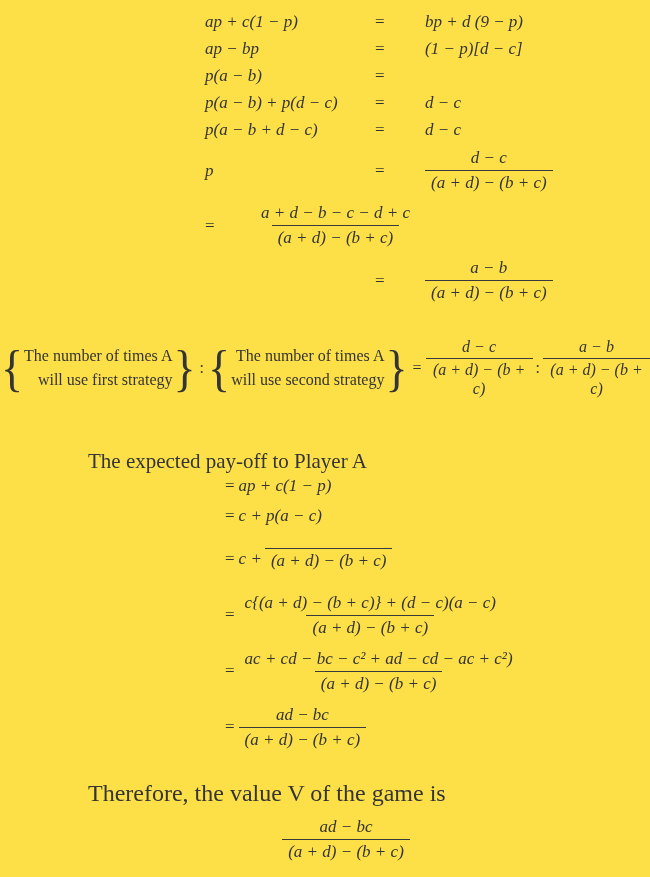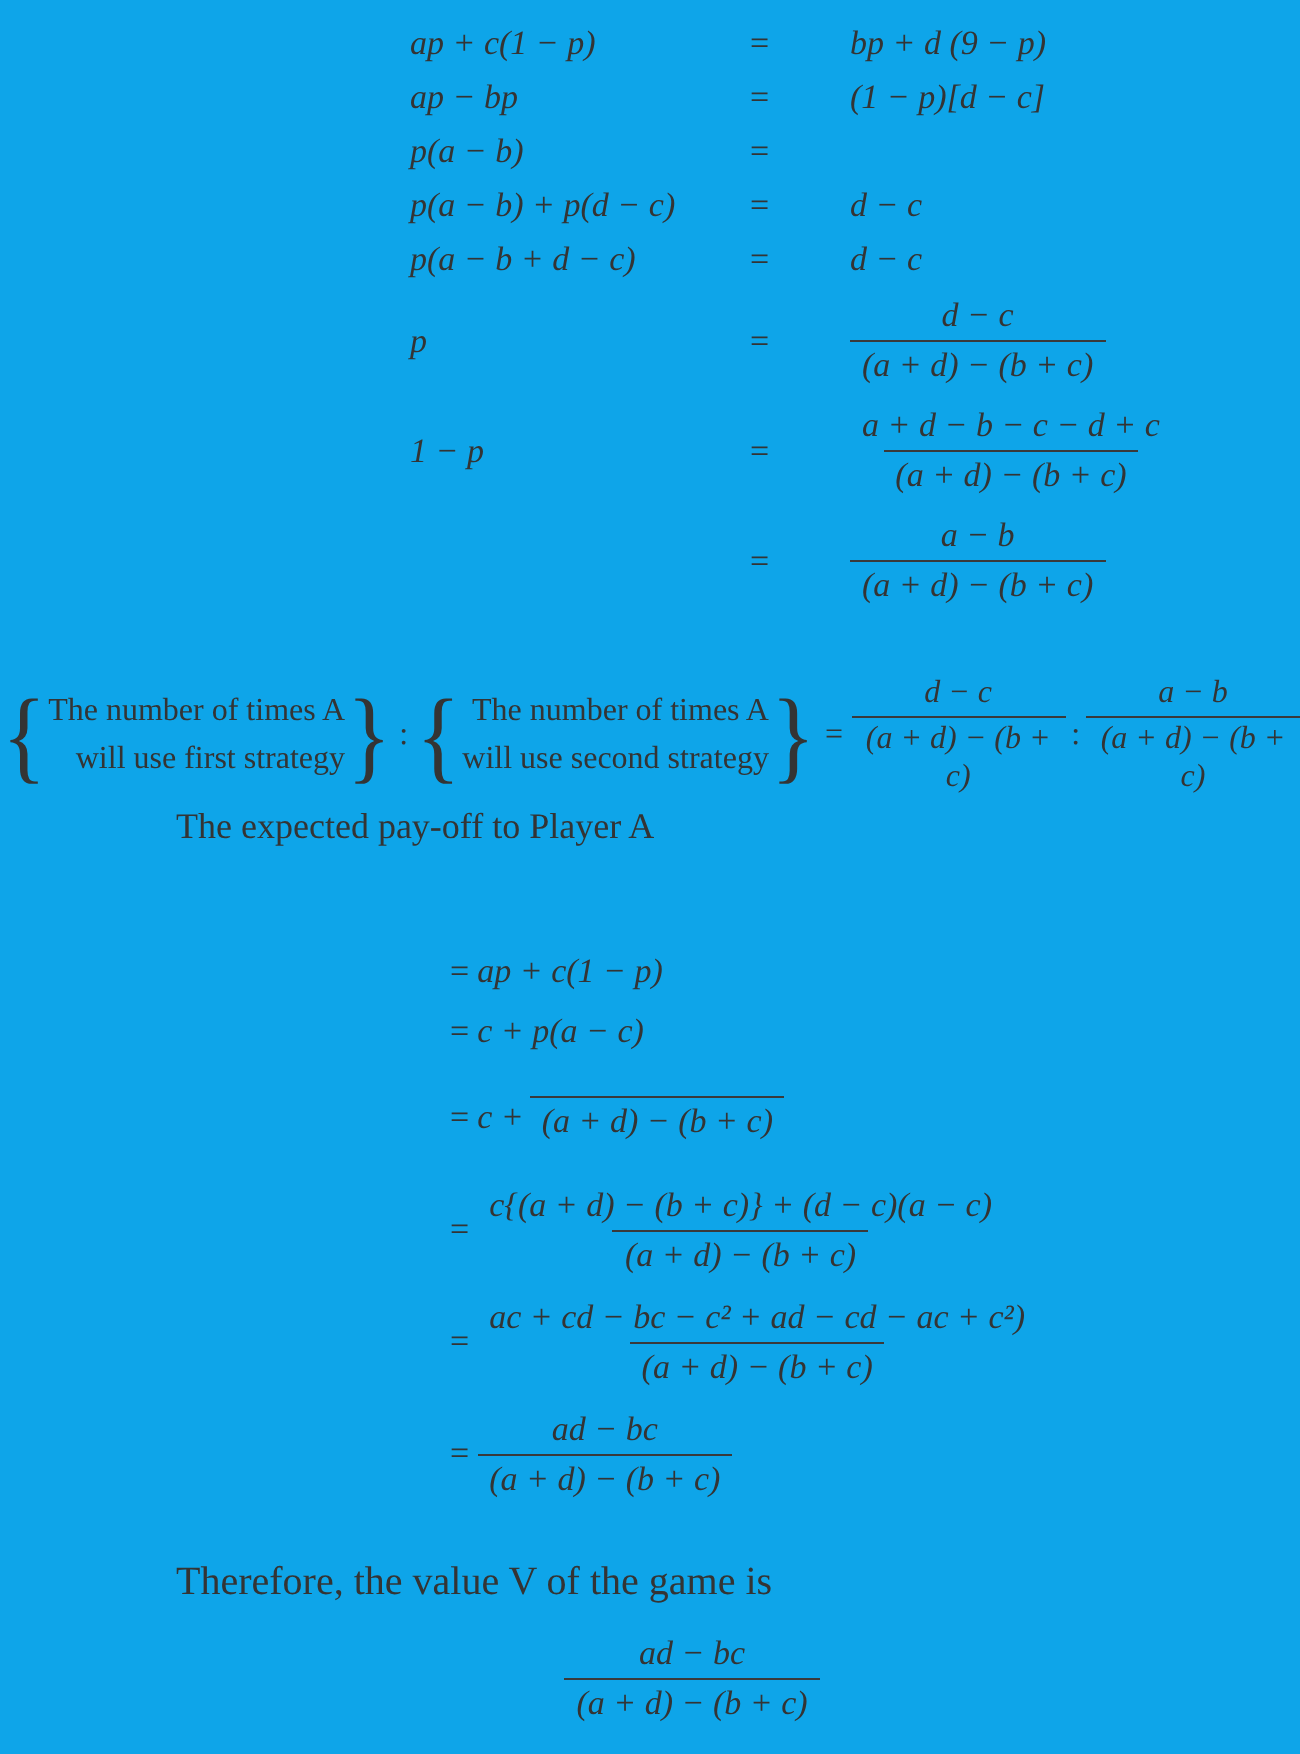--- a/index.html
+++ b/index.html
@@ -1,19 +1,19 @@
 <!DOCTYPE html>
 <html><head>
 <meta charset="utf-8">
 <style>
   html,body{margin:0;padding:0;background:#ffffff;}
   .page{
     position:relative;
     width:650px;height:877px;
-    background:#0ea5e9;
+    background:#fde047;
     color:#343434;
     font-family:"Liberation Serif", serif;
     font-size:17px;
     overflow:hidden;
   }
   .math{font-style:italic;}
 
   
   .frac{display:inline-flex;flex-direction:column;align-items:center;text-align:center;vertical-align:middle;}
   .frac .num{padding:0 6px 2px;line-height:1.15;}
@@ -31,29 +31,29 @@
     position:absolute;top:330px;left:0;width:650px;height:76px;
     display:flex;align-items:center;justify-content:center;
     font-size:16px;
   }
   .brace{font-size:46px;line-height:1;font-style:normal;transform:scaleY(1.12);padding:0 1px;flex:none;}
   .btext{display:flex;flex-direction:column;align-items:flex-end;line-height:1.5;white-space:nowrap;}
   .colon{padding:0 3px;font-style:normal;}
   .eqsign{padding:0 4px;font-style:normal;}
 
   
-  .heading{position:absolute;top:403px;left:88px;font-size:18px;}
+  .heading{position:absolute;top:449px;left:88px;font-size:21px;}
   .payoff{position:absolute;top:471px;left:225px;}
   .prow{display:flex;align-items:center;min-height:30px;}
   .prow.tall{min-height:56px;}
   .prow .peq{padding-right:4px;font-style:normal;}
   .prow .pprefix{padding-right:3px;}
 
   
-  .conclusion{position:absolute;top:780px;left:88px;font-size:20px;}
+  .conclusion{position:absolute;top:780px;left:88px;font-size:24px;}
   .finalfrac{position:absolute;top:817px;left:0;width:650px;display:flex;justify-content:center;}
   .finalfrac .frac{margin-left:42px;}
 </style>
 </head>
 <body>
 
 <div class="page">
 
   <section class="block1">
 
@@ -89,21 +89,20 @@
     <div class="b1row tall">
       <span class="b1lhs math">p</span>
       <span class="b1eq">=</span>
       <span class="frac math">
         <span class="num">d − c</span>
         <span class="den">(a + d) − (b + c)</span>
       </span>
     </div>
 
     <div class="b1row tall">
-      <span class="b1lhs math">1 − p</span>
       <span class="b1eq">=</span>
       <span class="frac math">
         <span class="num">a + d − b − c − d + c</span>
         <span class="den">(a + d) − (b + c)</span>
       </span>
     </div>
 
     <div class="b1row tall">
       <span class="b1lhs math"></span>
       <span class="b1eq">=</span>

